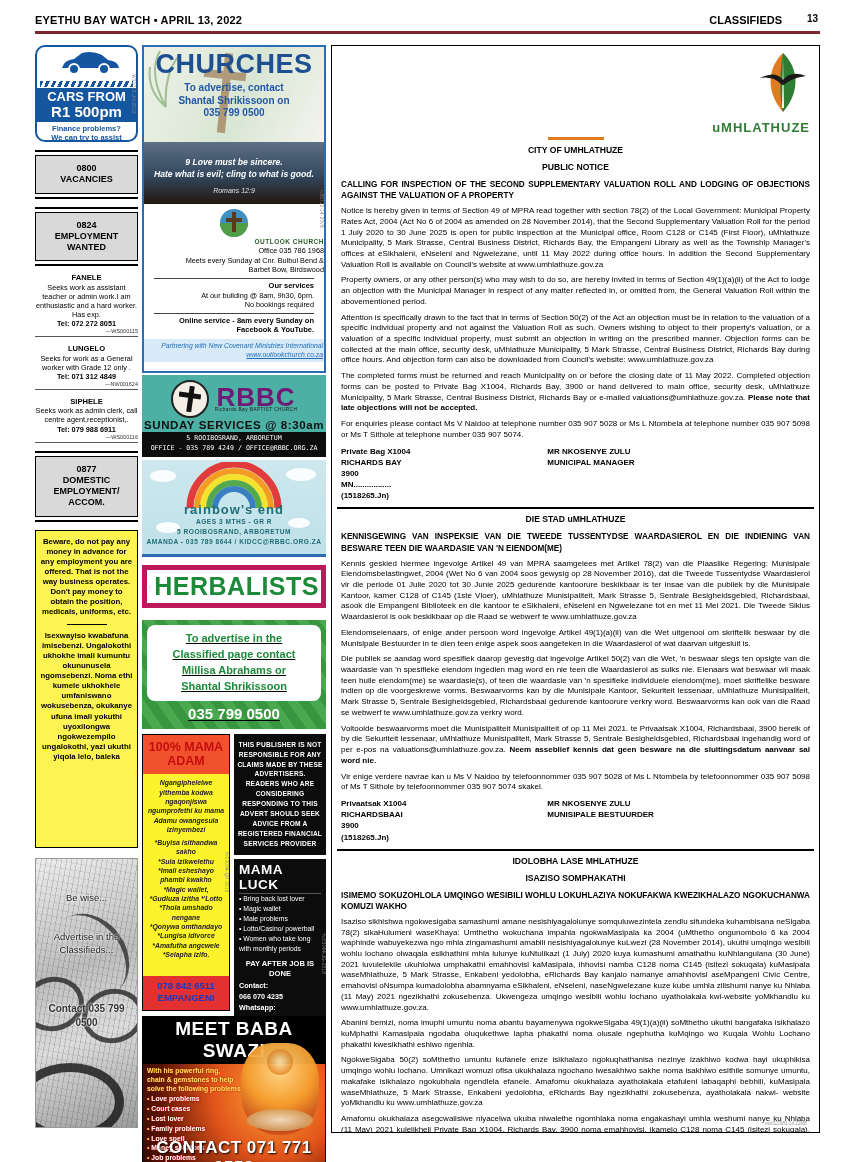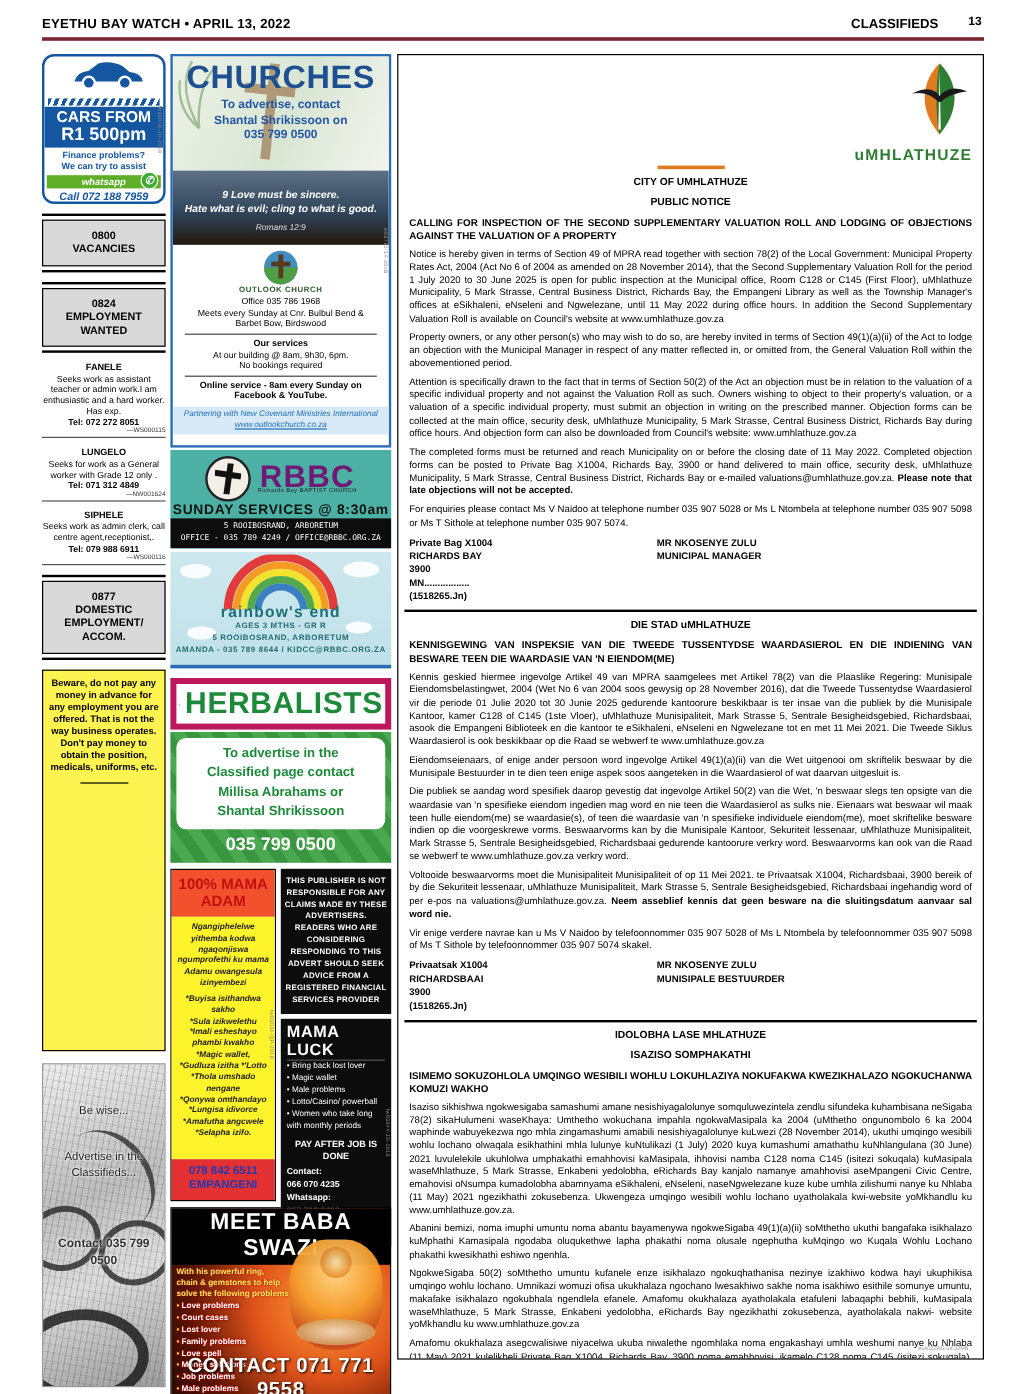--- a/index.html
+++ b/index.html
@@ -10,21 +10,21 @@
   .hdr-right{position:absolute;right:60px;top:14px;font-size:11px;font-weight:bold;}
   .hdr-page{position:absolute;right:24px;top:13px;font-size:10px;font-weight:bold;}
   .hdr-rule{position:absolute;left:35px;right:22px;top:31px;height:3px;background:#7b2730;}
   
   .col-l{position:absolute;left:35px;top:45px;width:103px;}
   .col-m{position:absolute;left:142px;top:45px;width:184px;}
   .col-r{position:absolute;left:331px;top:45px;width:489px;height:1088px;border:1.5px solid #000;
          box-sizing:border-box;padding:6px 9px 4px 9px;overflow:hidden;}
   
   .cars{border:2.5px solid #1456a0;border-radius:10px;background:#fff;overflow:hidden;position:relative;
-        text-align:center;height:125px;box-sizing:border-box;}
+        text-align:center;height:97px;box-sizing:border-box;}
   .cars .carbox{padding:3px 4px 0;}
   .cars .hatch{height:6px;background:repeating-linear-gradient(115deg,#1456a0 0 3px,#fff 3px 6px);margin:1px 3px;}
   .cars .band{background:#1456a0;color:#fff;font-weight:bold;font-size:13px;line-height:1.05;padding:2px 0 3px;}
   .cars .fin{color:#1456a0;font-weight:bold;font-size:7.5px;line-height:1.2;margin-top:2px;}
   .cars .wa{background:#5fae28;color:#fff;font-style:italic;font-weight:bold;font-size:8px;
             margin:3px 2px 2px;padding:1px 0;position:relative;}
   .wa-ic{position:absolute;right:2px;top:-3px;width:13px;height:13px;border-radius:50%;background:#3faa35;
          color:#fff;font-size:9px;line-height:13px;text-align:center;border:1px solid #fff;}
   .cars .call{color:#1456a0;font-weight:bold;font-style:italic;font-size:9px;}
   .vref{position:absolute;right:0;top:50%;transform:translateY(-50%);writing-mode:vertical-rl;
@@ -62,21 +62,21 @@
   .ch-top{height:95px;background:linear-gradient(115deg,#edf2e7,#d9e6d4 55%,#f4f4ee);position:relative;
           text-align:center;overflow:hidden;}
   .ch-cross{position:absolute;left:58px;top:4px;opacity:.55;}
   .ch-leaf{position:absolute;left:2px;top:2px;opacity:.5;}
   .ch-title{position:relative;font-size:27px;font-weight:bold;color:#1d4f91;letter-spacing:.5px;margin-top:2px;}
   .ch-adv{position:relative;color:#2257a5;font-weight:bold;font-size:10px;line-height:1.25;margin-top:2px;}
   .ch-verse{height:62px;background:linear-gradient(180deg,#5d7084,#32465d 55%,#23180e);color:#fff;
             text-align:center;font-style:italic;padding-top:14px;box-sizing:border-box;}
   .ch-v1{font-size:8.6px;font-weight:bold;line-height:1.45;}
   .ch-vref{font-size:7px;margin-top:6px;opacity:.85;}
-  .ch-out{text-align:center;padding-top:4px;font-size:7.3px;line-height:1.3;}
+  .ch-out{text-align:right;padding-top:4px;font-size:7.3px;line-height:1.3;}
   .ol-logo{width:30px;height:30px;margin:0 auto;}
   .ol-name{font-size:6.5px;font-weight:bold;color:#2b5d2b;letter-spacing:.5px;}
   .ch-sec{border-top:1px solid #444;margin:3px 10px 0;padding-top:2px;}
   .ch-b{font-weight:bold;font-size:7.5px;}
   .ch-part{background:#d8e9f8;color:#1d6fb8;font-style:italic;font-size:6.8px;padding:2px 1px 3px;
            margin-top:4px;line-height:1.35;}
   .ch-link{text-decoration:underline;}
   .rbbc{margin-top:2px;background:#4cb0a5;height:82px;box-sizing:border-box;text-align:center;
         position:relative;overflow:hidden;}
   .rb-row{display:flex;align-items:center;justify-content:center;gap:6px;padding-top:5px;}
@@ -91,21 +91,21 @@
         text-align:center;border-bottom:3px solid #2a6db5;box-sizing:border-box;overflow:hidden;}
   .cloud{position:absolute;background:#fff;border-radius:50%;opacity:.9;}
   .rn-name{position:relative;font-size:13px;font-weight:bold;color:#1f6f77;margin-top:42px;
            letter-spacing:1px;}
   .rn-s{position:relative;font-size:6.6px;font-weight:bold;color:#216c74;letter-spacing:.5px;line-height:1.5;}
   .herb{margin-top:8px;}
   .hb-head{display:flex;align-items:center;gap:4px;background:#fff;border:5px solid #be185d;
            padding:2px 2px;}
   .hb-title{font-size:25px;font-weight:bold;color:#1d8a3a;letter-spacing:.5px;}
   .hb-box{background:repeating-linear-gradient(55deg,#37963f 0 9px,#4aa84e 9px 18px);padding:5px;
-          margin-top:2px;}
+          margin-top:12px;text-decoration:underline;}
   .hb-in{background:#fff;border-radius:8px;text-align:center;color:#1d8a3a;font-weight:bold;
          font-size:11px;line-height:1.45;padding:6px 2px;}
   .hb-ph{text-align:center;color:#fff;font-weight:bold;font-size:15px;padding:4px 0 2px;}
   .mrow{display:flex;gap:4px;margin-top:5px;height:277px;}
   .madam{width:88px;border:1.2px solid #000;display:flex;flex-direction:column;box-sizing:border-box;
          position:relative;}
   .ma-h{background:#f2512e;color:#c40e0e;font-weight:bold;font-size:12.5px;text-align:center;
         line-height:1.1;padding:6px 0;}
   .ma-b{background:#fdf32a;flex:1;text-align:center;font-style:italic;font-weight:bold;
         font-size:6.9px;line-height:1.35;color:#222;padding:4px 2px;}
@@ -230,20 +230,21 @@
     <div class="cat">
       <div class="cat-in">
         <div>0877</div>
         <div>DOMESTIC EMPLOYMENT/ ACCOM.</div>
       </div>
     </div>
 
     <div class="warn">
       <div>Beware, do not pay any money in advance for any employment you are offered. That is not the way business operates. Don't pay money to obtain the position, medicals, uniforms, etc.</div>
       <div class="div"></div>
+      <div>Isexwayiso kwabafuna imisebenzi. Ungalokothi ukhokhe imali kumuntu okununusela ngomsebenzi. Noma ethi kumele ukhokhele umfaniswano wokusebenza, okukanye ufuna imali yokuthi uyoxilongwa ngokwezempilo ungalokothi, yazi ukuthi yiqola lelo, baleka</div>
     </div>
 
     <div class="bewise">
       <div class="glass-arm"></div>
       <div class="glass1"></div>
       <div class="glass2"></div>
       <div class="ring" style="left:-20px;bottom:-14px;"></div>
       <div class="bw-txt">
         <div>Be wise...</div>
         <div style="margin-top:26px">Advertise in the Classifieds...</div>

